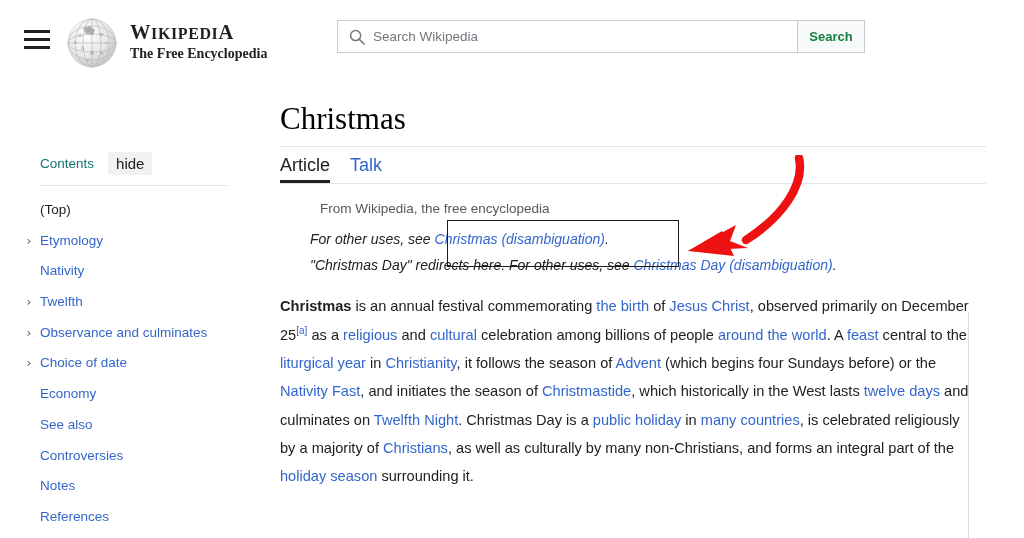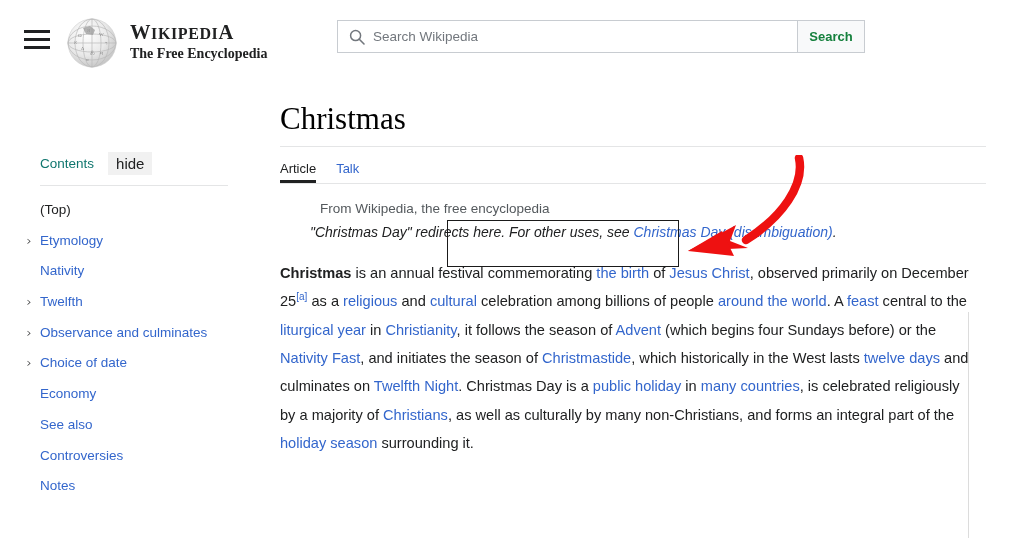--- a/index.html
+++ b/index.html
@@ -194,21 +194,21 @@
     margin-top: 2px;
   }
   #tabs {
     display: flex;
     align-items: flex-end;
     height: 32px;
     position: relative;
     margin-top: 4px;
   }
   #tabs .tab {
-    font-size: 13px;
+    font-size: 18px;
     color: #3366cc;
     margin-right: 20px;
     padding-bottom: 7px;
     cursor: pointer;
     position: relative;
   }
   #tabs .tab.active {
     color: #202122;
   }
   #tabs .tab.active::after {
@@ -358,35 +358,39 @@
         <li class="top-item"><span>(Top)</span></li>
         <li><span class="chev">›</span><span>Etymology</span></li>
         <li><span>Nativity</span></li>
         <li><span class="chev">›</span><span>Twelfth</span></li>
         <li><span class="chev">›</span><span>Observance and culminates</span></li>
         <li><span class="chev">›</span><span>Choice of date</span></li>
         <li><span>Economy</span></li>
         <li><span>See also</span></li>
         <li><span>Controversies</span></li>
         <li><span>Notes</span></li>
+        <li><span>References</span></li>
       </ul>
   </div>
 
   <div id="content">
     <h1 id="page-title">Christmas</h1>
     <div id="title-rule"></div>
 
     <div id="tabs">
       <span class="tab active">Article</span>
       <span class="tab">Talk</span>
     </div>
     <div id="tabs-rule"></div>
 
     <div id="from-line">From Wikipedia, the free encyclopedia</div>
 
+    <div class="hatnote">
+      <span>For other uses, see </span><a class="lnk" href="#">Christmas (disambiguation)</a><span>.</span>
+    </div>
 
     <div class="hatnote second">
       <span>"Christmas Day" redirects here. For other uses, see </span><a class="lnk" href="#">Christmas Day (disambiguation)</a><span>.</span>
     </div>
 
     <p id="lead"><b>Christmas</b><span> is an annual festival commemorating </span><a class="lnk" href="#">the birth</a><span> of </span><a class="lnk" href="#">Jesus Christ</a><span>, observed primarily on December 25</span><sup>[a]</sup><span> as a </span><a class="lnk" href="#">religious</a><span> and </span><a class="lnk" href="#">cultural</a><span> celebration among billions of people </span><a class="lnk" href="#">around the world</a><span>. A </span><a class="lnk" href="#">feast</a><span> central to the </span><a class="lnk" href="#">liturgical year</a><span> in </span><a class="lnk" href="#">Christianity</a><span>, it follows the season of </span><a class="lnk" href="#">Advent</a><span> (which begins four Sundays before) or the </span><a class="lnk" href="#">Nativity Fast</a><span>, and initiates the season of </span><a class="lnk" href="#">Christmastide</a><span>, which historically in the West lasts </span><a class="lnk" href="#">twelve days</a><span> and culminates on </span><a class="lnk" href="#">Twelfth Night</a><span>. Christmas Day is a </span><a class="lnk" href="#">public holiday</a><span> in </span><a class="lnk" href="#">many countries</a><span>, is celebrated religiously by a majority of </span><a class="lnk" href="#">Christians</a><span>, as well as culturally by many non-Christians, and forms an integral part of the </span><a class="lnk" href="#">holiday season</a><span> surrounding it.</span></p>
   </div>
 
   <div id="infobox-border"></div>
 

